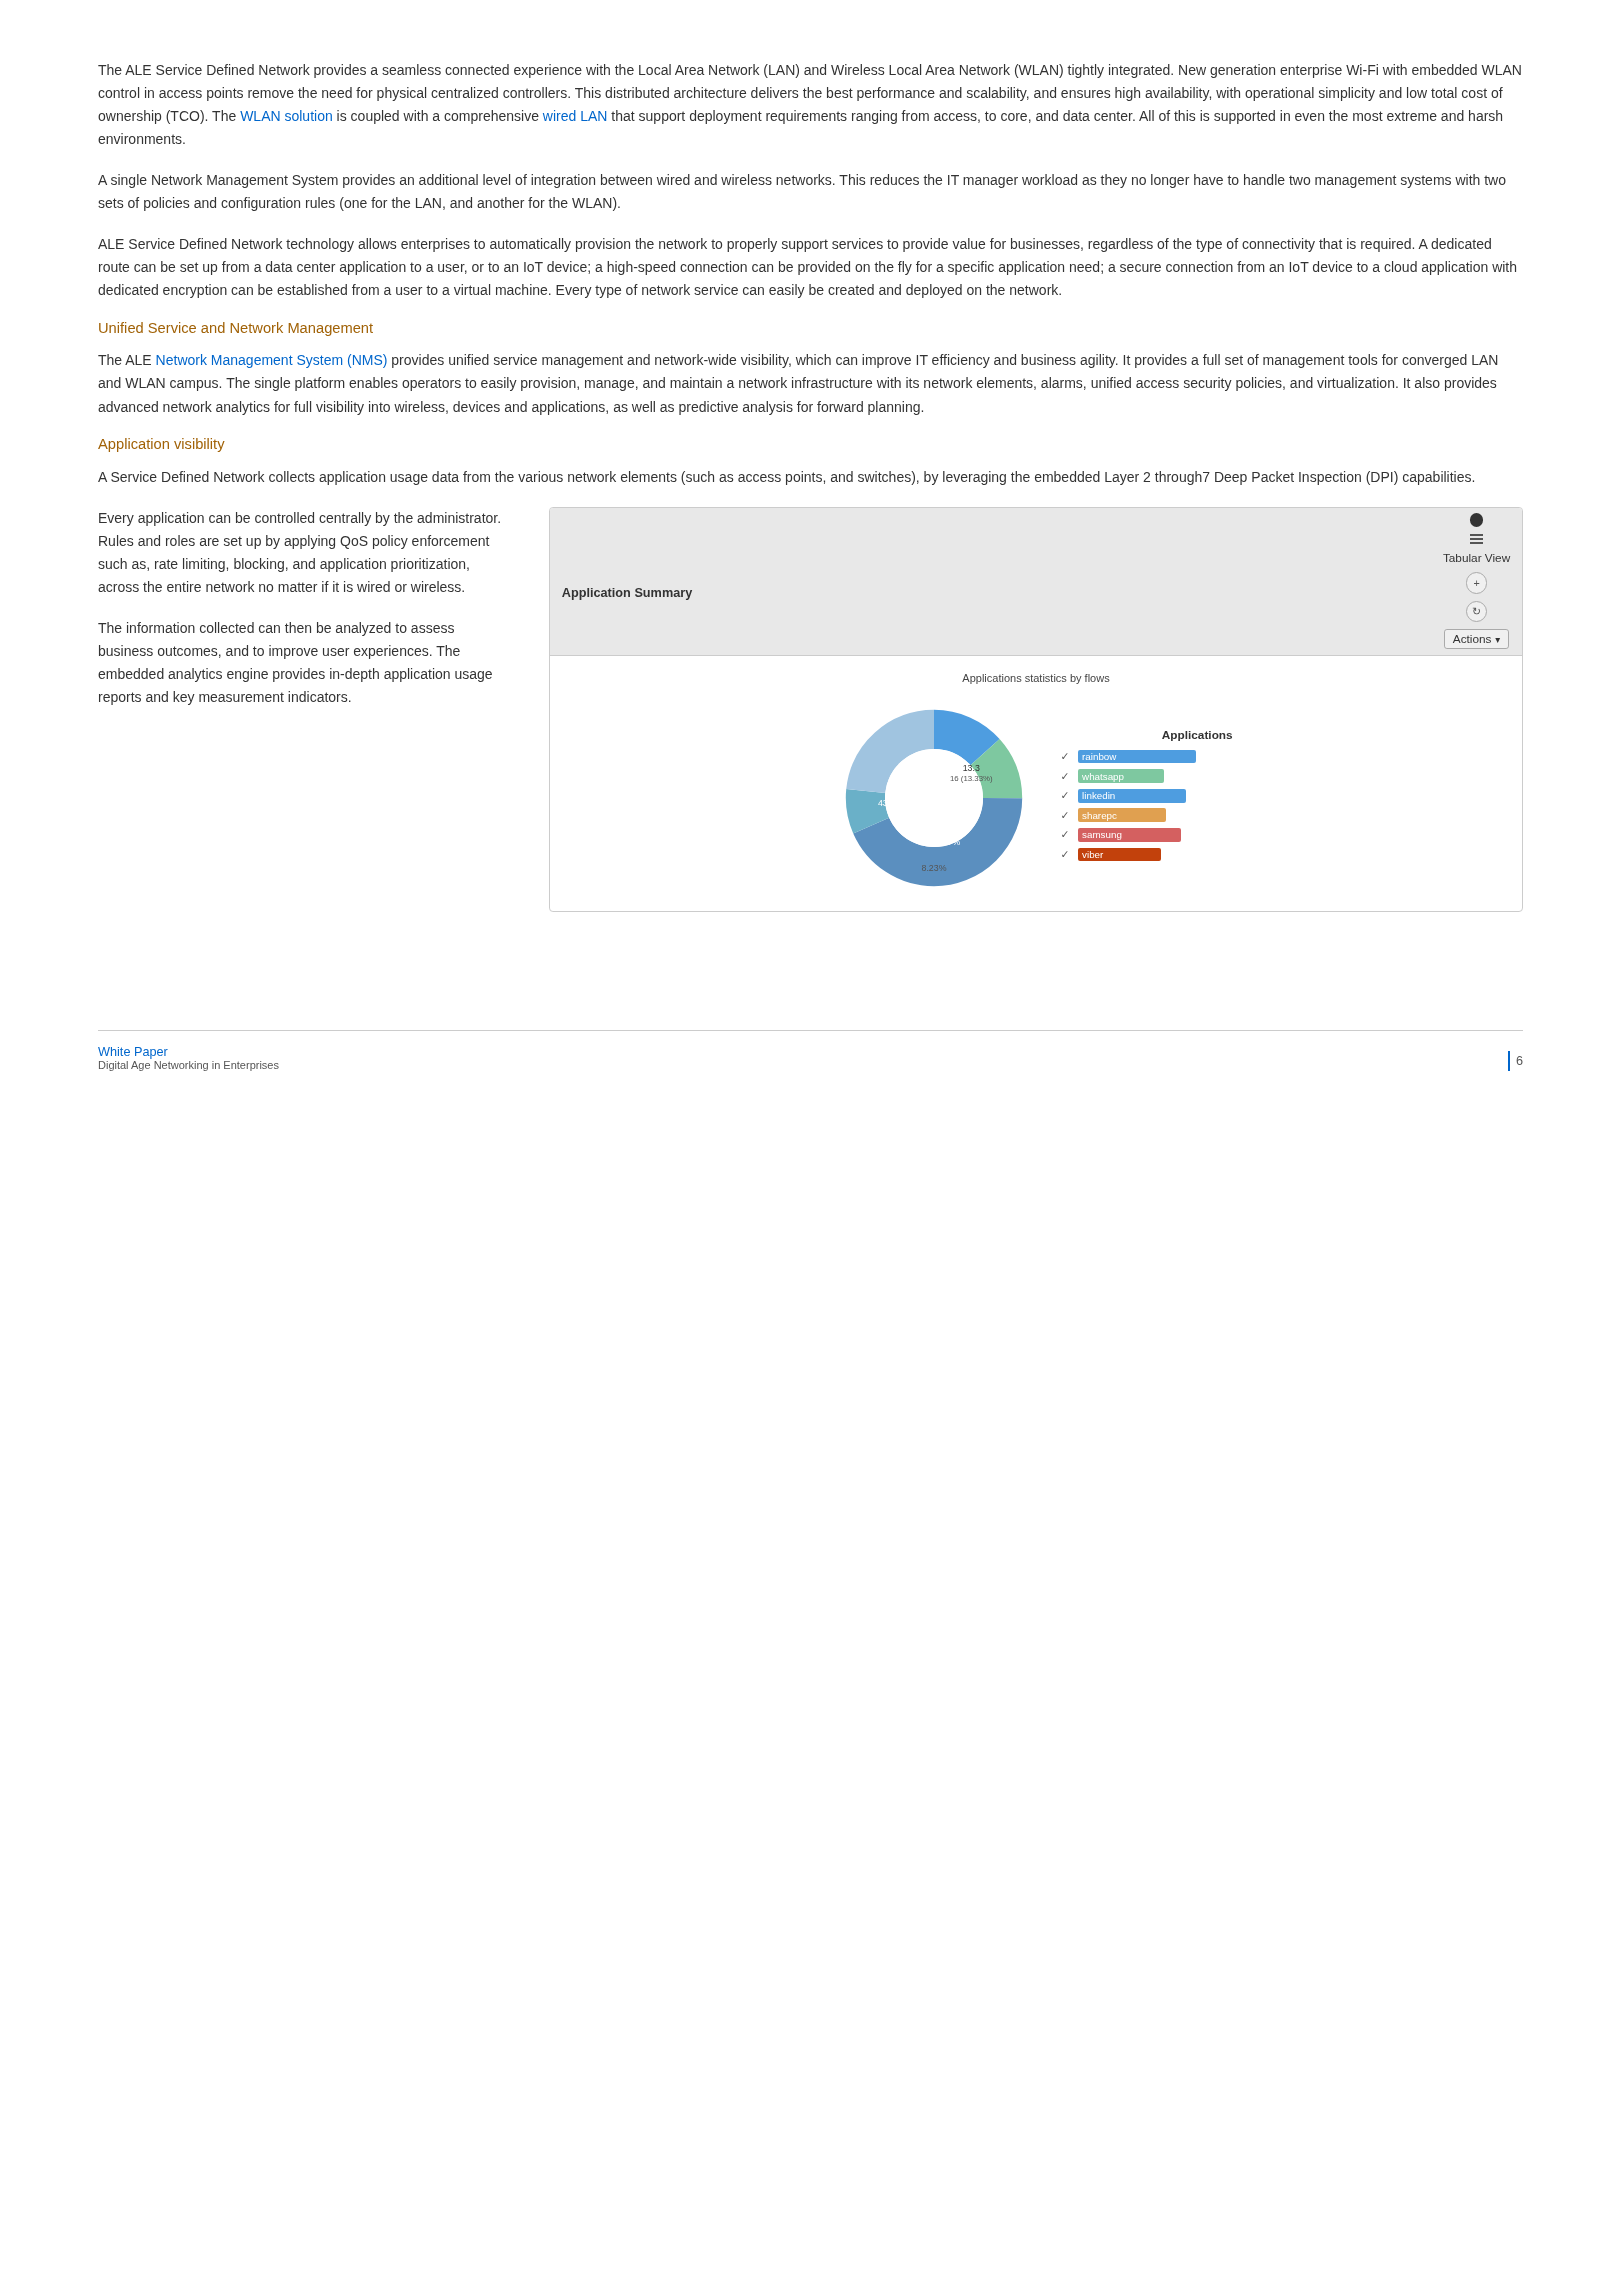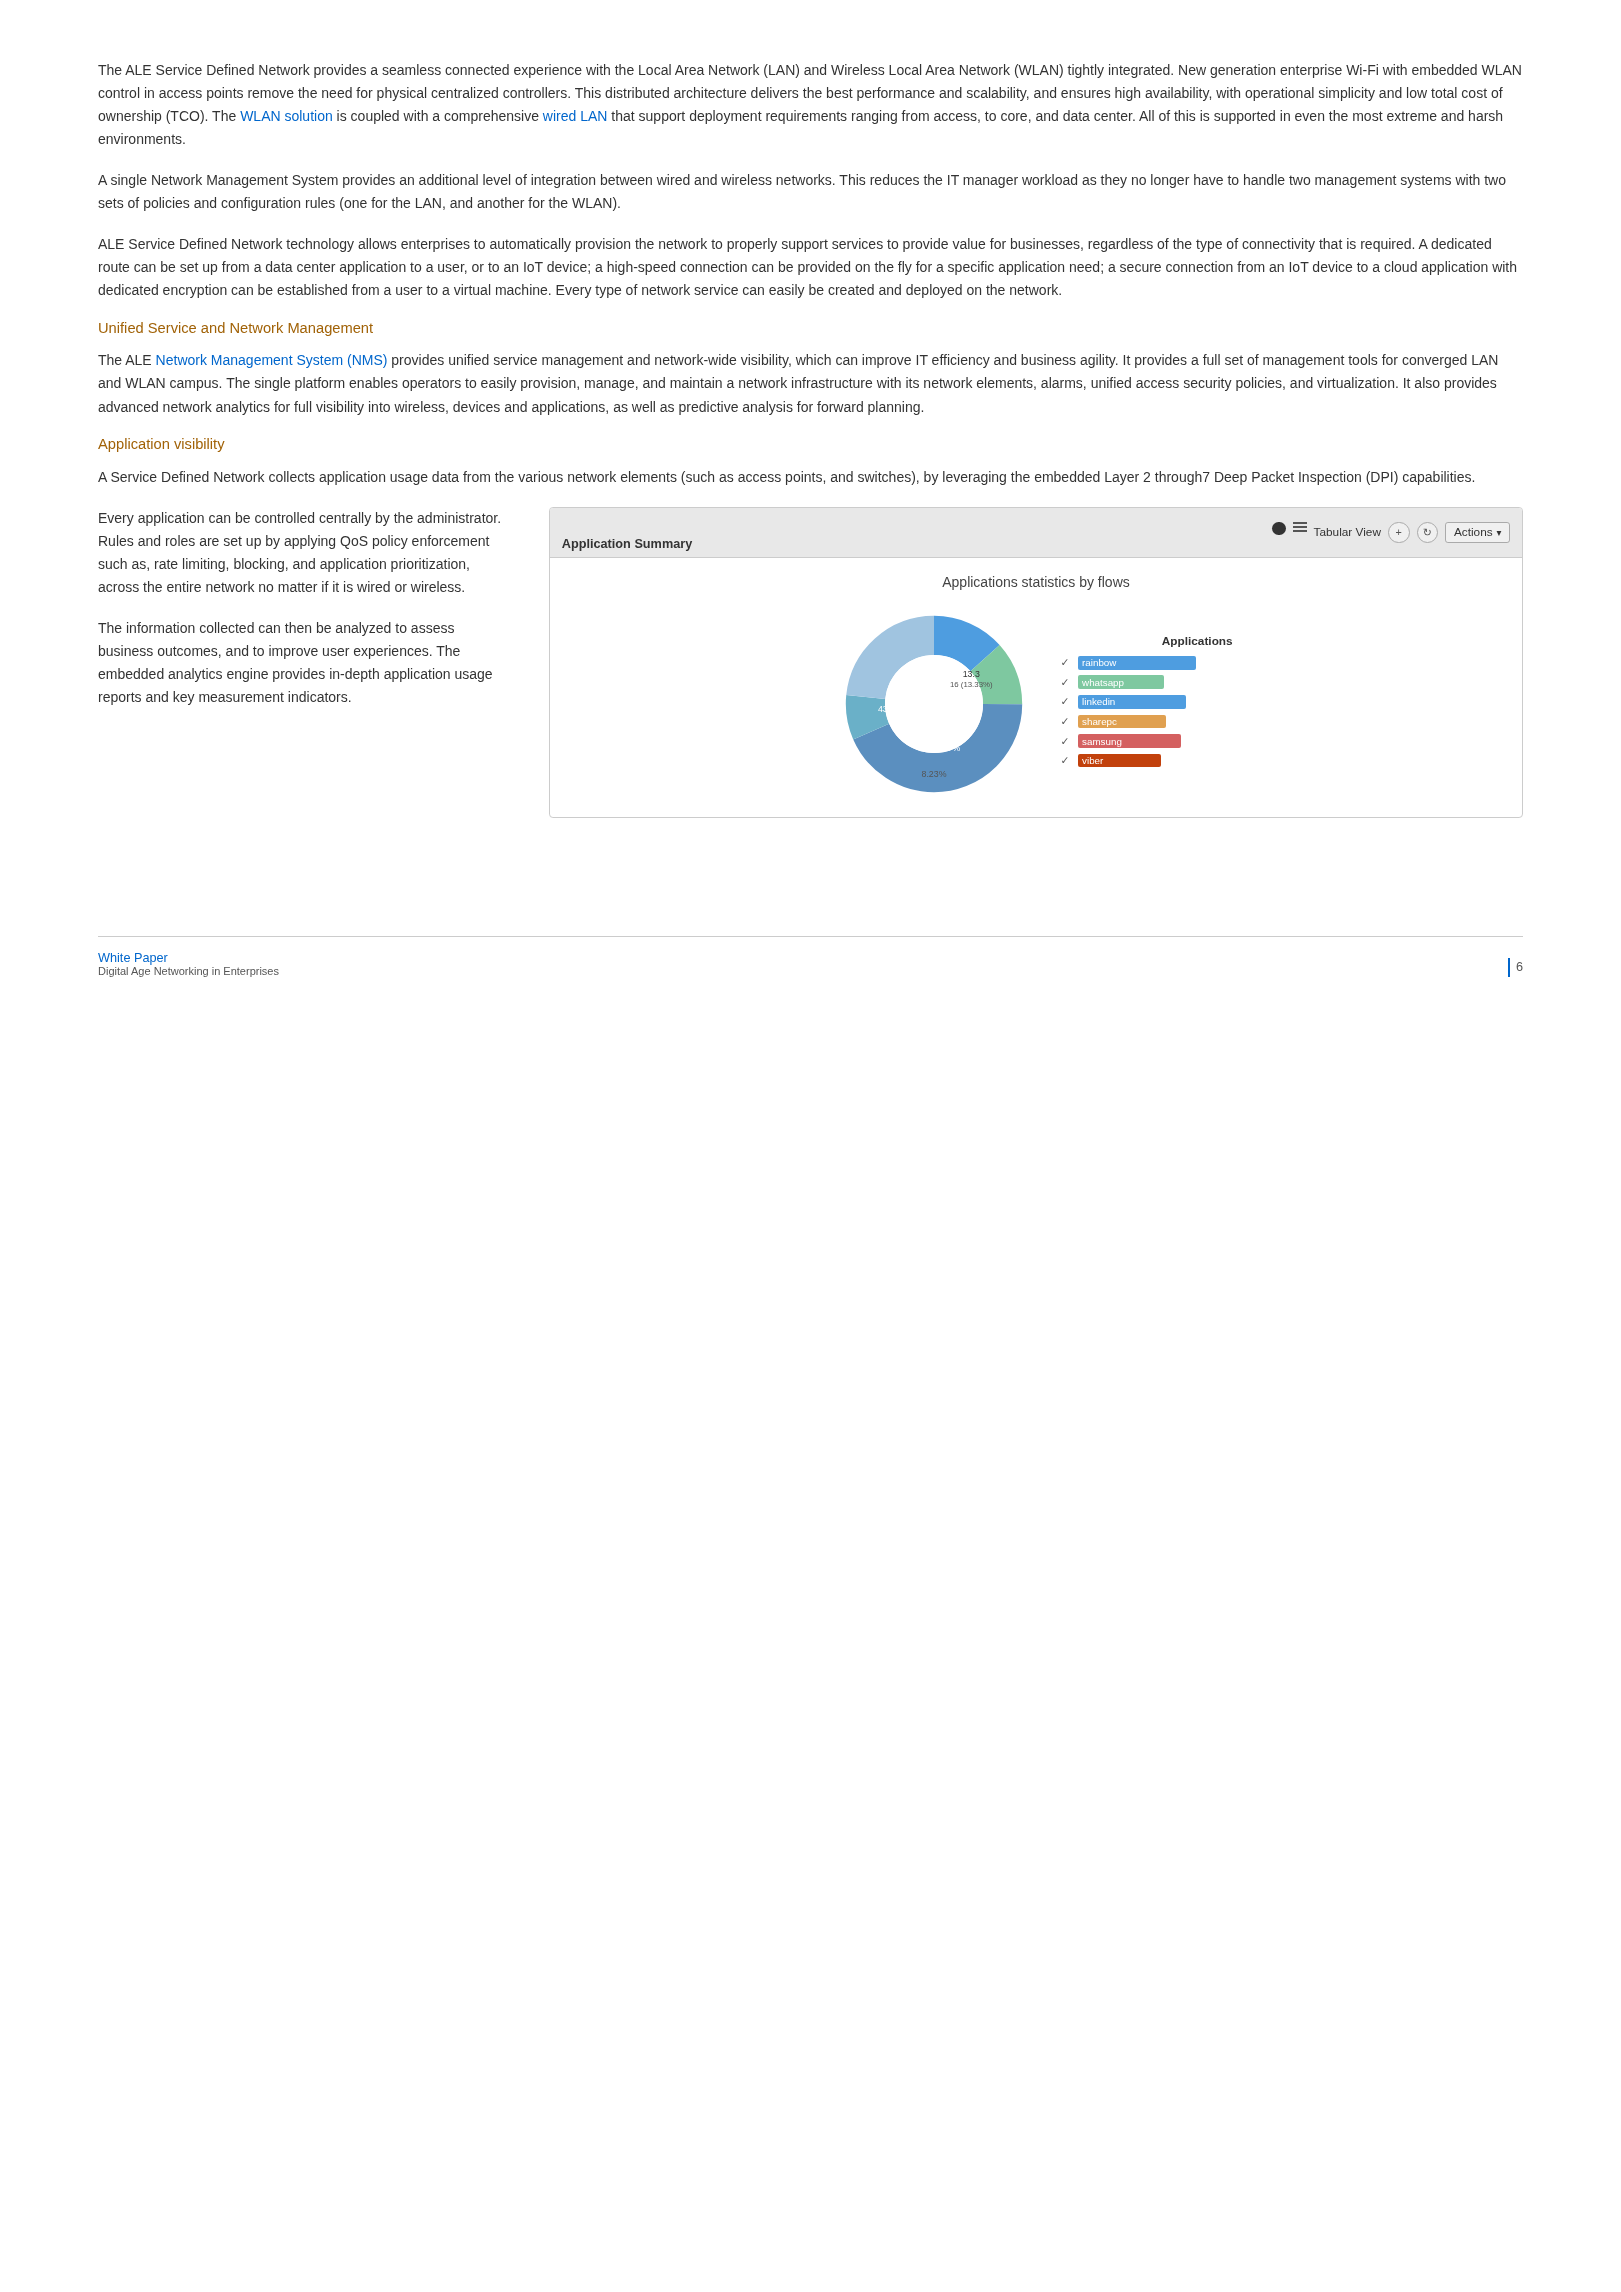--- a/index.html
+++ b/index.html
@@ -64,21 +64,23 @@
     }
     .widget-title {
       font-size: 12.7px;
       font-weight: bold;
       color: #333;
       flex: 1;
       margin-top: 24px;
     }
     .widget-controls {
       display: flex;
+      align-items: center;
       gap: 7px;
+      flex-direction: column;
     }
     .dot-icon {
       width: 13.7px;
       height: 13.7px;
       border-radius: 50%;
       background: #333;
       display: inline-block;
     }
     .list-icon {
       display: inline-flex;
@@ -125,21 +127,21 @@
       align-items: center;
       gap: 3.9px;
     }
     .actions-arrow {
       font-size: 9.8px;
     }
     .widget-body {
       padding: 15.7px 19.6px;
     }
     .widget-chart-title {
-      font-size: 14px;
+      font-size: 11px;
       color: #444;
       margin-bottom: 15.7px;
       text-align: center;
       font-weight: normal;
     }
     .chart-area {
       display: flex;
       align-items: center;
       gap: 29px;
       justify-content: center;

